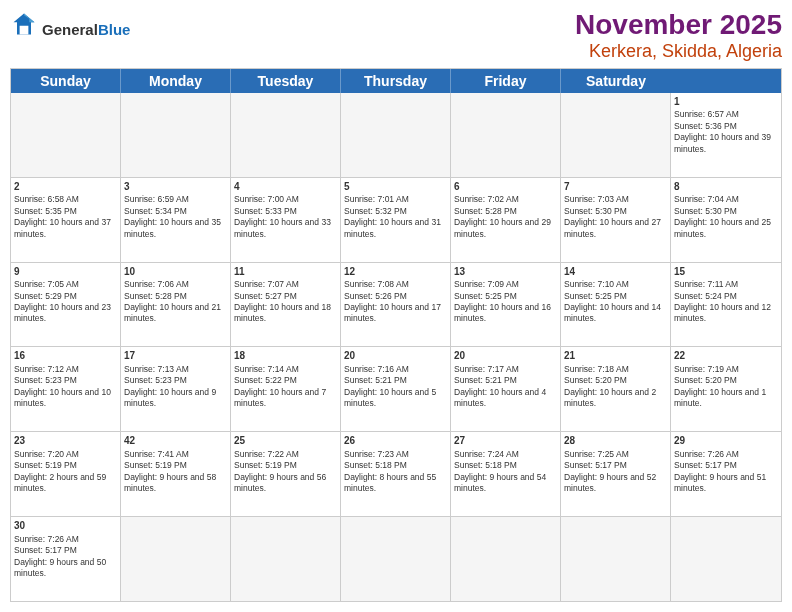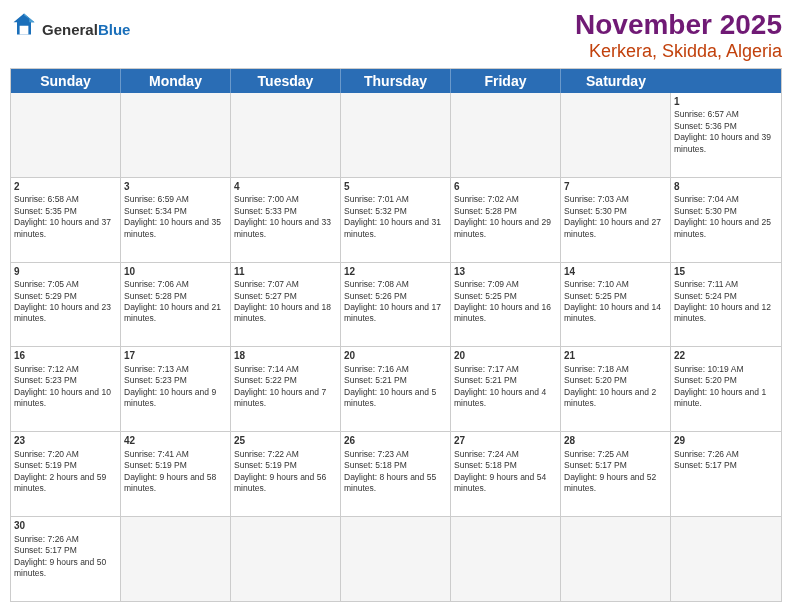--- a/index.html
+++ b/index.html
@@ -161,30 +161,30 @@
           <div class="day-cell"><span class="day-num">14</span><span>Sunrise: 7:10 AM</span><br><span>Sunset: 5:25 PM</span><br><span>Daylight: 10 hours and 14 minutes.</span></div>
           <div class="day-cell"><span class="day-num">15</span><span>Sunrise: 7:11 AM</span><br><span>Sunset: 5:24 PM</span><br><span>Daylight: 10 hours and 12 minutes.</span></div>
         </div>
         <div class="week-row">
           <div class="day-cell"><span class="day-num">16</span><span>Sunrise: 7:12 AM</span><br><span>Sunset: 5:23 PM</span><br><span>Daylight: 10 hours and 10 minutes.</span></div>
           <div class="day-cell"><span class="day-num">17</span><span>Sunrise: 7:13 AM</span><br><span>Sunset: 5:23 PM</span><br><span>Daylight: 10 hours and 9 minutes.</span></div>
           <div class="day-cell"><span class="day-num">18</span><span>Sunrise: 7:14 AM</span><br><span>Sunset: 5:22 PM</span><br><span>Daylight: 10 hours and 7 minutes.</span></div>
           <div class="day-cell"><span class="day-num">20</span><span>Sunrise: 7:16 AM</span><br><span>Sunset: 5:21 PM</span><br><span>Daylight: 10 hours and 5 minutes.</span></div>
           <div class="day-cell"><span class="day-num">20</span><span>Sunrise: 7:17 AM</span><br><span>Sunset: 5:21 PM</span><br><span>Daylight: 10 hours and 4 minutes.</span></div>
           <div class="day-cell"><span class="day-num">21</span><span>Sunrise: 7:18 AM</span><br><span>Sunset: 5:20 PM</span><br><span>Daylight: 10 hours and 2 minutes.</span></div>
-          <div class="day-cell"><span class="day-num">22</span><span>Sunrise: 10:19 AM</span><br><span>Sunset: 5:20 PM</span><br><span>Daylight: 10 hours and 1 minute.</span></div>
+          <div class="day-cell"><span class="day-num">22</span><span>Sunrise: 7:19 AM</span><br><span>Sunset: 5:20 PM</span><br><span>Daylight: 10 hours and 1 minute.</span></div>
         </div>
         <div class="week-row">
           <div class="day-cell"><span class="day-num">23</span><span>Sunrise: 7:20 AM</span><br><span>Sunset: 5:19 PM</span><br><span>Daylight: 2 hours and 59 minutes.</span></div>
           <div class="day-cell"><span class="day-num">42</span><span>Sunrise: 7:41 AM</span><br><span>Sunset: 5:19 PM</span><br><span>Daylight: 9 hours and 58 minutes.</span></div>
           <div class="day-cell"><span class="day-num">25</span><span>Sunrise: 7:22 AM</span><br><span>Sunset: 5:19 PM</span><br><span>Daylight: 9 hours and 56 minutes.</span></div>
           <div class="day-cell"><span class="day-num">26</span><span>Sunrise: 7:23 AM</span><br><span>Sunset: 5:18 PM</span><br><span>Daylight: 8 hours and 55 minutes.</span></div>
           <div class="day-cell"><span class="day-num">27</span><span>Sunrise: 7:24 AM</span><br><span>Sunset: 5:18 PM</span><br><span>Daylight: 9 hours and 54 minutes.</span></div>
           <div class="day-cell"><span class="day-num">28</span><span>Sunrise: 7:25 AM</span><br><span>Sunset: 5:17 PM</span><br><span>Daylight: 9 hours and 52 minutes.</span></div>
-          <div class="day-cell"><span class="day-num">29</span><span>Sunrise: 7:26 AM</span><br><span>Sunset: 5:17 PM</span><br></div>
+          <div class="day-cell"><span class="day-num">29</span><span>Sunrise: 7:26 AM</span><br><span>Sunset: 5:17 PM</span><br><span>Daylight: 9 hours and 51 minutes.</span></div>
         </div>
         <div class="week-row last-row">
           <div class="day-cell has-data"><span class="day-num">30</span><span>Sunrise: 7:26 AM</span><br><span>Sunset: 5:17 PM</span><br><span>Daylight: 9 hours and 50 minutes.</span></div>
           <div class="day-cell empty"></div>
           <div class="day-cell empty"></div>
           <div class="day-cell empty"></div>
           <div class="day-cell empty"></div>
           <div class="day-cell empty"></div>
           <div class="day-cell empty"></div>
         </div>

